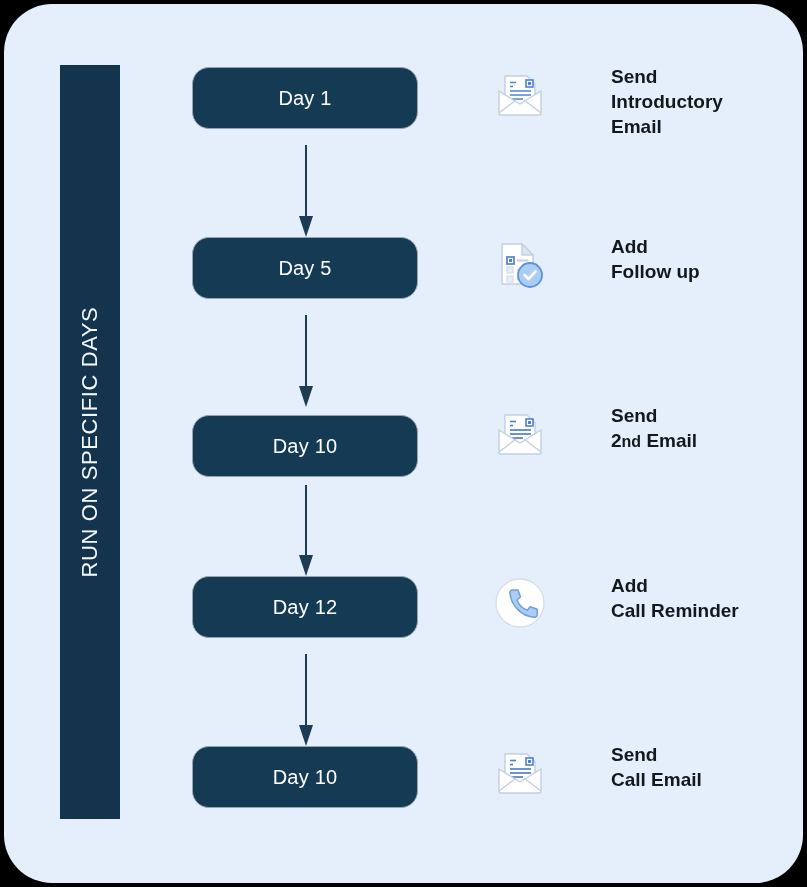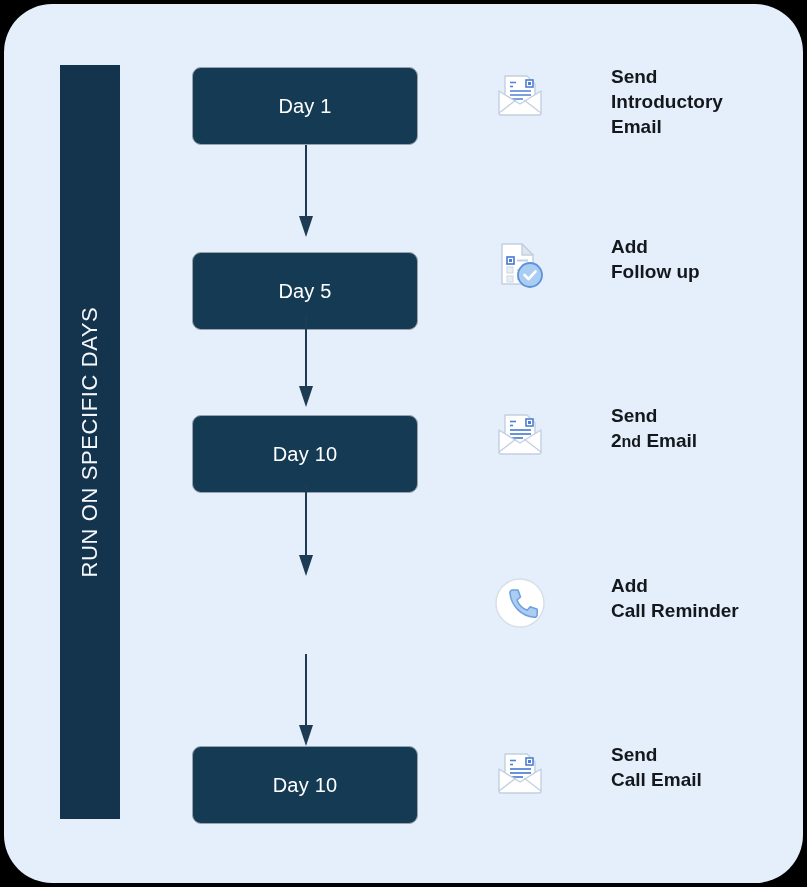--- a/index.html
+++ b/index.html
@@ -54,24 +54,24 @@
     letter-spacing: 0.6px;
     font-weight: 400;
     font-family: "Liberation Sans", sans-serif;
   }
 
   
   .node-box {
     position: absolute;
     left: 188px;
     width: 226px;
-    height: 78px;
+    height: 62px;
     background: #153a54;
     border: 1px solid #9aa3ab;
-    border-radius: 9px;
+    border-radius: 17px;
     box-sizing: border-box;
     display: flex;
     align-items: center;
     justify-content: center;
   }
   .node-label {
     color: #ffffff;
     font-size: 20px;
     font-weight: 400;
     font-family: "Liberation Sans", sans-serif;
@@ -134,25 +134,28 @@
 <div id="canvas">
   <div id="card">
 
     <div id="sidebar">
       <span id="sidebar-label">RUN ON SPECIFIC DAYS</span>
     </div>
 
     <div class="node-box" style="top:63px">
       <span class="node-label">Day 1</span>
     </div>
-    <div class="node-box" style="top:248px">
+    <div class="node-box" style="top:233px">
       <span class="node-label">Day 5</span>
     </div>
     <div class="node-box" style="top:411px">
       <span class="node-label">Day 10</span>
+    </div>
+    <div class="node-box" style="top:572px">
+      <span class="node-label">Day 12</span>
     </div>
     <div class="node-box" style="top:742px">
       <span class="node-label">Day 10</span>
     </div>
 
     <div class="connector" style="top:141px;height:92px">
       <div class="stem" style="height:71px"></div>
       <div class="head"></div>
     </div>
     <div class="connector" style="top:311px;height:92px">

